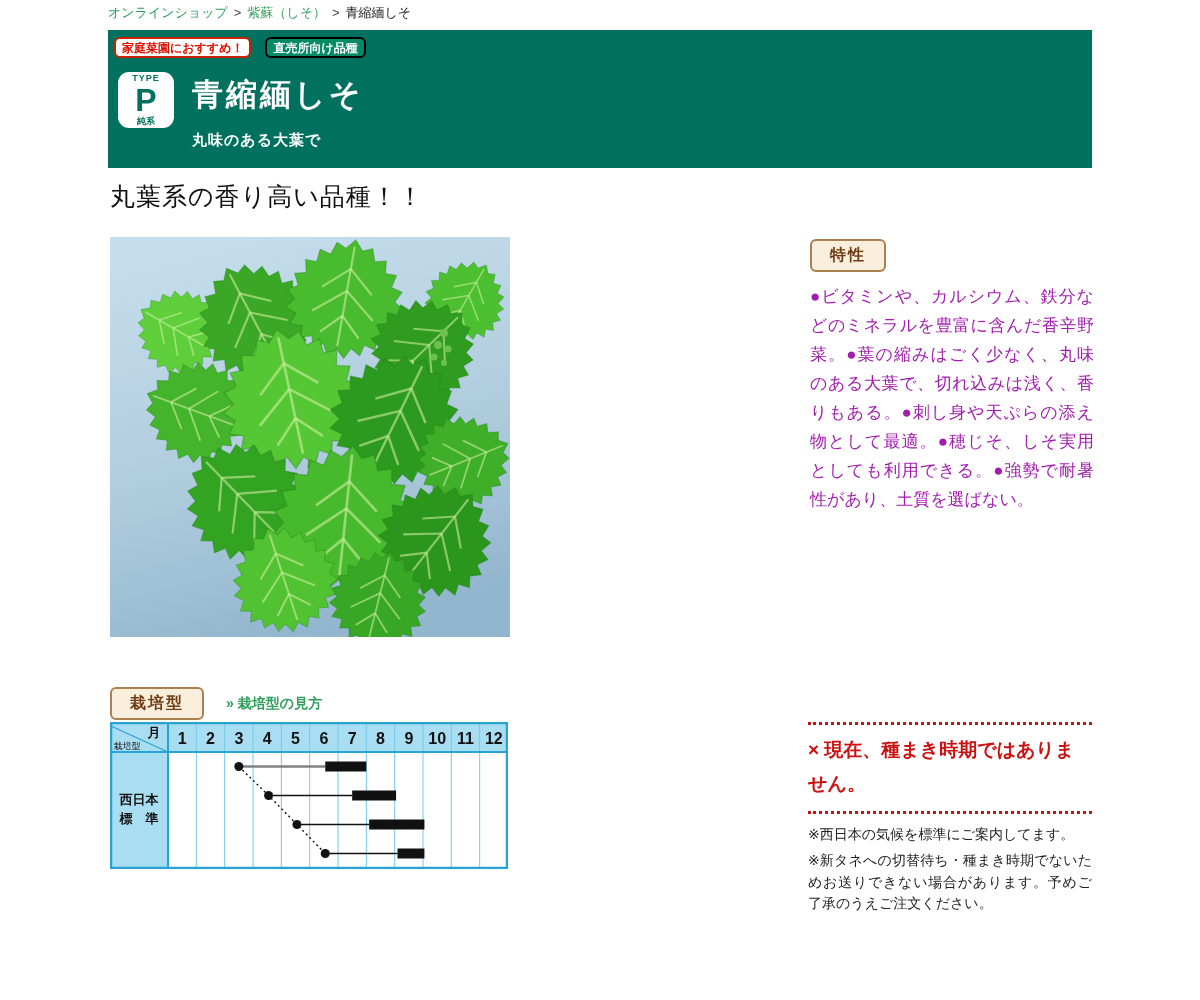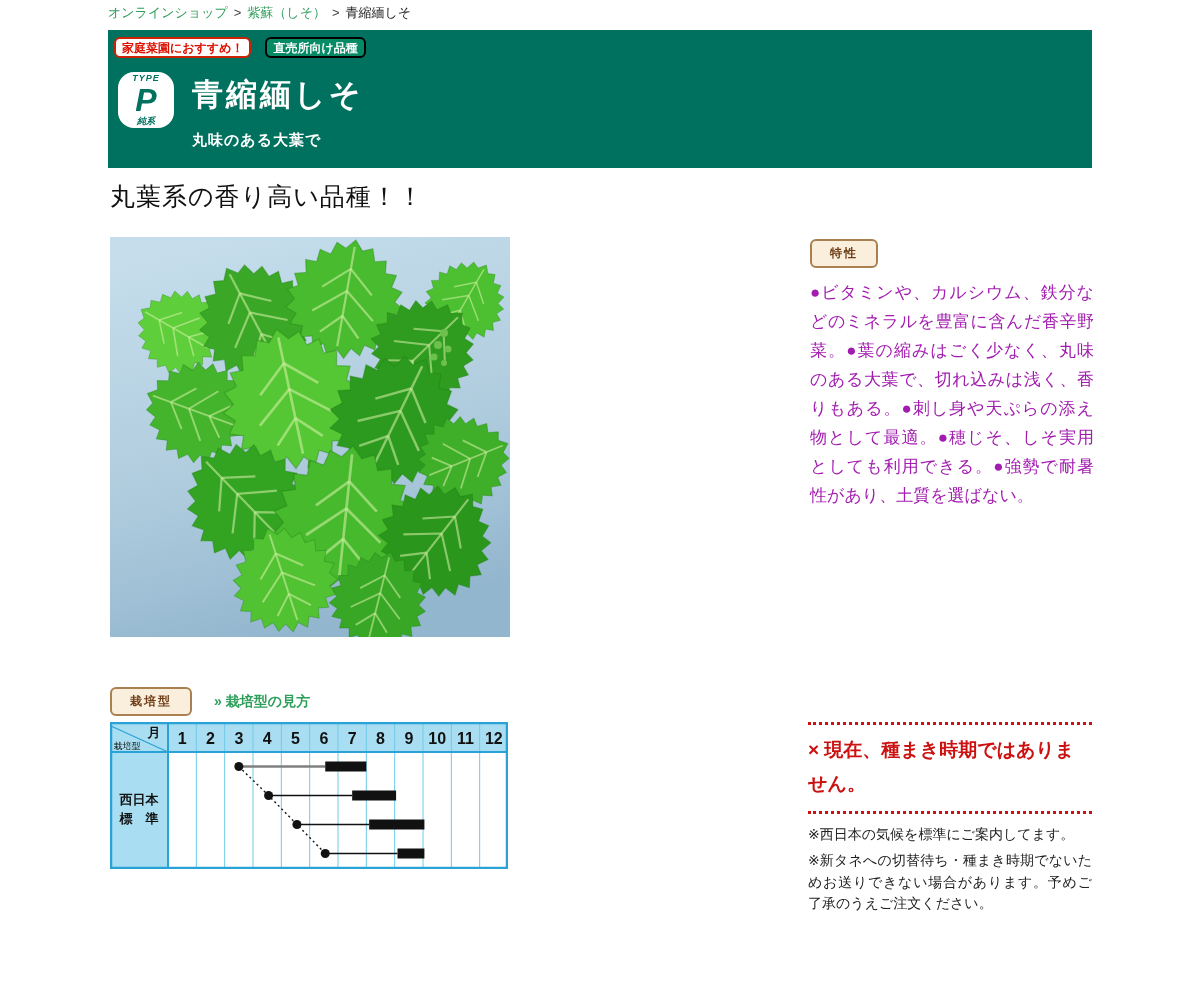--- a/index.html
+++ b/index.html
@@ -13,37 +13,37 @@
   .breadcrumb .sep { color:#444; margin:0 6px; }
   .breadcrumb .current { color:#1a1a1a; }
 
   
   .banner { position:absolute; left:108px; top:30px; width:984px; height:138px; background:#00715e; }
   .badges { position:absolute; left:6px; top:7px; display:flex; gap:14px; }
   .badge { font-size:12px; font-weight:bold; line-height:1; padding:3px 6px 2px; border-radius:6px; white-space:nowrap; }
   .badge-red { background:#ffffff; color:#dd1100; border:2px solid #cc2200; }
   .badge-green { background:#048a65; color:#ffffff; border:2px solid #000000; }
   .banner-main { position:absolute; left:10px; top:42px; display:flex; }
-  .type-mark { width:56px; height:56px; background:#ffffff; border-radius:16px; display:flex; flex-direction:column; align-items:center; justify-content:center; color:#00715e; flex:0 0 auto;font-style:italic; }
+  .type-mark { width:56px; height:56px; background:#ffffff; border-radius:11px; display:flex; flex-direction:column; align-items:center; justify-content:center; color:#00715e; flex:0 0 auto; }
   .tm-top { font-size:9px; font-weight:bold; letter-spacing:1px; line-height:1; }
   .tm-letter { font-size:32px; font-weight:bold; line-height:1; margin:1px 0; }
   .tm-bottom { font-size:9px; font-weight:bold; line-height:1; }
   .title-col { margin-left:18px; }
   .title-col h1 { color:#ffffff; font-size:31px; font-weight:bold; letter-spacing:3px; margin-top:2px; }
   .kana { color:#ffffff; font-size:15px; font-weight:bold; letter-spacing:1px; margin-top:15px; }
 
   
   .catch { position:absolute; left:110px; top:180px; font-size:25px; font-weight:400; color:#111; letter-spacing:1px; }
 
   
   .photo { position:absolute; left:110px; top:237px; width:400px; height:400px; }
   .photo svg { display:block; }
 
   
-  .tag-box { display:inline-block; background:#faefdc; border:2px solid #aa8050; border-radius:6px; color:#6e3c15; font-size:12px; font-weight:bold; padding:4px 18px; letter-spacing:2px; }
+  .tag-box { display:inline-block; background:#faefdc; border:2px solid #aa8050; border-radius:6px; color:#6e3c15; font-size:16px; font-weight:bold; padding:4px 18px; letter-spacing:2px; }
 
   
   .traits { position:absolute; left:810px; top:239px; width:284px; }
   .traits p { margin-top:10px; font-size:17px; line-height:29px; color:#a21caf; text-align:justify; }
 
   
   .cult-row { position:absolute; left:110px; top:687px; display:flex; align-items:center; }
   .cult-link { margin-left:22px; color:#2e9e5b; font-size:14px; font-weight:bold; text-decoration:none; cursor:pointer; }
   .cult-link .arrow { margin-right:4px; }
 

